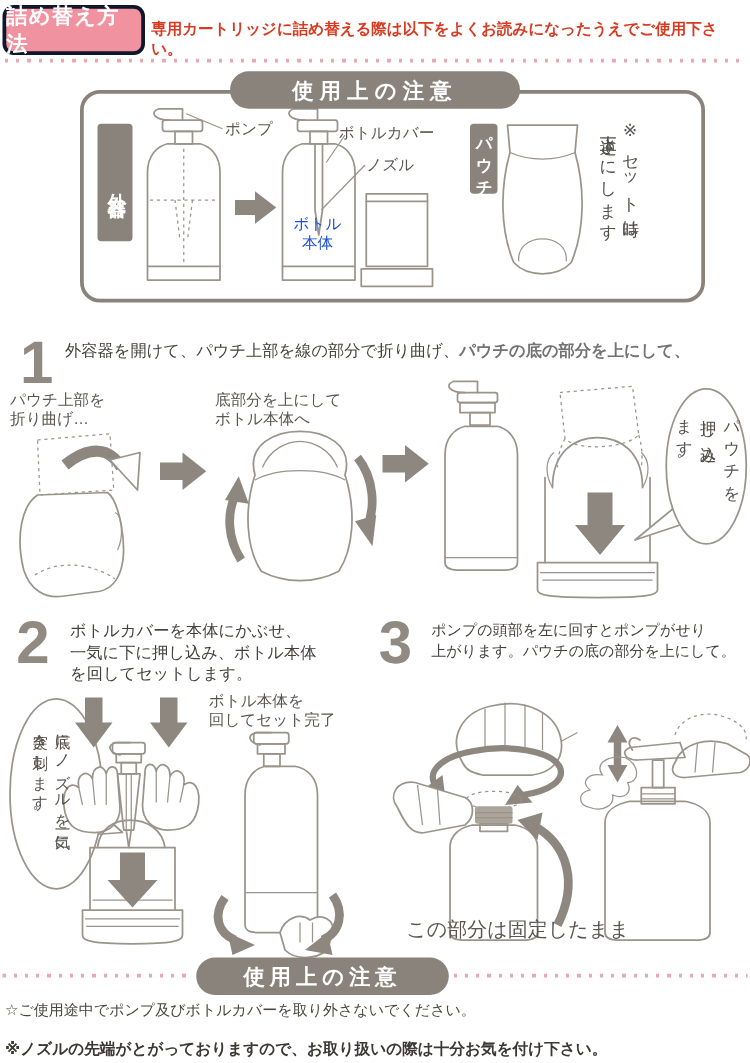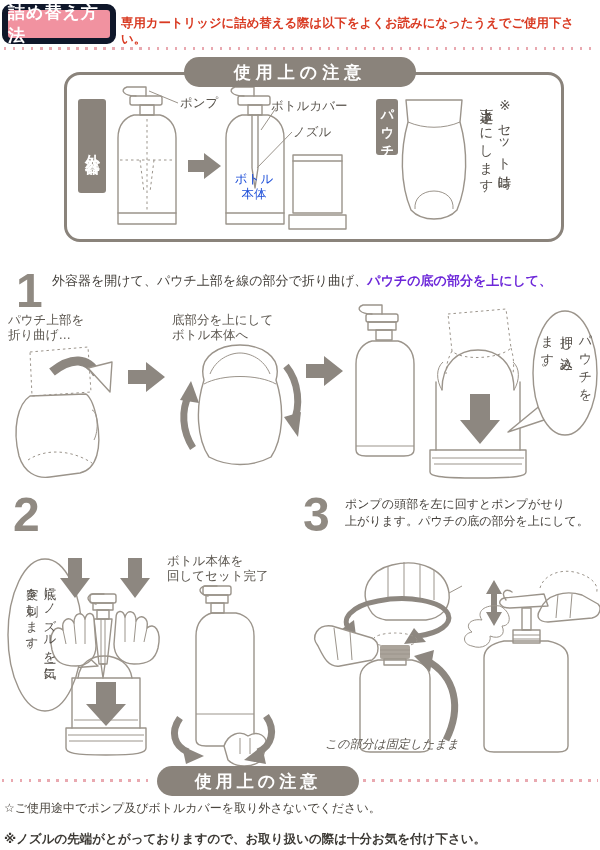--- a/index.html
+++ b/index.html
@@ -1,21 +1,21 @@
 <!DOCTYPE html>
 <html><head>
 <meta charset="utf-8">
 <style>
   html,body{margin:0;padding:0;background:#fff;}
   #page{position:relative;width:600px;height:850px;background:#fff;overflow:hidden;
         font-family:"Liberation Sans","DejaVu Sans",sans-serif;color:#45413c;}
   .abs{position:absolute;}
   .pre{white-space:pre-line;}
   
-  .title-badge{left:2px;top:4px;width:114px;height:40px;background:#f192a0;border:6px solid #0f172a;
+  .title-badge{left:2px;top:4px;width:114px;height:40px;background:#f192a0;border:3px solid #0f172a;
     border-radius:9px;box-sizing:border-box;display:flex;align-items:center;justify-content:center;
     color:#fff;font-weight:bold;font-size:17px;letter-spacing:1px;}
   .intro{left:121px;top:15px;width:478px;color:#d93a22;font-weight:bold;font-size:12.4px;line-height:16px;}
   .dotline{height:3px;background-image:repeating-linear-gradient(90deg,#e9a9b0 0 2.5px,transparent 2.5px 9px);}
   #sep-top{left:4px;top:47px;width:592px;}
   
   .prep-box{left:64px;top:72px;width:500px;height:170px;border:3px solid #8a837b;border-radius:16px;box-sizing:border-box;}
   .pill{background:#8a837b;border-radius:16px;color:#fff;font-weight:bold;font-size:17px;
     display:flex;align-items:center;justify-content:center;letter-spacing:5px;}
   #prep-pill{left:184px;top:57px;width:232px;height:30px;}
@@ -28,25 +28,25 @@
   #cover-label{left:271px;top:99px;}
   #nozzle-label{left:293px;top:125px;}
   #body-label{left:233px;top:172px;width:42px;text-align:center;font-size:12.5px;color:#1d4ed8;line-height:15px;}
   .vnote{writing-mode:vertical-rl;font-size:13.5px;letter-spacing:1.5px;line-height:18px;color:#55504a;}
   #prep-note{left:477px;top:97px;height:128px;}
   
   .stepnum{font-size:48px;font-weight:bold;color:#908a82;line-height:48px;}
   #num1{left:16px;top:267px;} #num2{left:13px;top:491px;} #num3{left:303px;top:491px;}
   .steptext{font-size:13px;line-height:17px;color:#45413c;}
   #step1-text{left:52px;top:272px;width:545px;}
-  #step1-text .red{color:#6d28d9;font-weight:bold;}
+  #step1-text .red{color:#737373;font-weight:bold;}
   #step2-text{left:56px;top:496px;width:245px;}
   #step3-text{left:345px;top:496px;width:253px;font-size:12px;}
   #fold-label{left:8px;top:313px;} #flip-label{left:172px;top:313px;}
-  #done-label{left:167px;top:554px;} #fixed-label{left:325px;top:737px;font-size:12px;font-style:italic;}
+  #done-label{left:167px;top:554px;} #fixed-label{left:325px;top:737px;font-size:16px;}
   .bubble-text{writing-mode:vertical-rl;color:#55504a;}
   #bubble1-text{left:538px;top:326px;height:104px;font-size:13px;line-height:19px;letter-spacing:3px;}
   #bubble2-text{left:23px;top:577px;height:134px;font-size:12.5px;line-height:18px;letter-spacing:1.5px;}
   
   #cau-pill{left:157px;top:766px;width:202px;height:30px;letter-spacing:4px;}
   #sep-bl{left:2px;top:779px;width:150px;} #sep-br{left:363px;top:779px;width:235px;}
   .note{left:4px;width:594px;font-size:12px;line-height:15px;color:#4b463f;}
   #note-0{top:801px;} #note-1{top:817px;} #note-2{top:832px;font-weight:bold;font-size:12.5px;color:#3c3934;}
   svg{position:absolute;overflow:visible;}
   svg *{vector-effect:non-scaling-stroke;}
@@ -174,20 +174,23 @@
 折り曲げ…</div>
   <div class="abs art-label pre" id="flip-label">底部分を上にして
 ボトル本体へ</div>
   <div class="abs bubble-text" id="bubble1-text">
     <span>パウチを</span><br>
     <span>押し込み</span><br>
     <span>ます。</span>
   </div>
 
   <div class="abs stepnum" id="num2">2</div>
+  <div class="abs steptext pre" id="step2-text">ボトルカバーを本体にかぶせ、
+一気に下に押し込み、ボトル本体
+を回してセットします。</div>
   <div class="abs stepnum" id="num3">3</div>
   <div class="abs steptext pre" id="step3-text">ポンプの頭部を左に回すとポンプがせり
 上がります。パウチの底の部分を上にして。</div>
 
   <svg class="abs" style="left:0;top:548px;" width="300" height="217" viewBox="0 0 300 217">
     <g>
       <path class="whead" d="M74,96 L98,118 L70,120 Z"></path>
       <ellipse class="whead" cx="45" cy="87" rx="37" ry="76"></ellipse>
     </g>
     <g>

